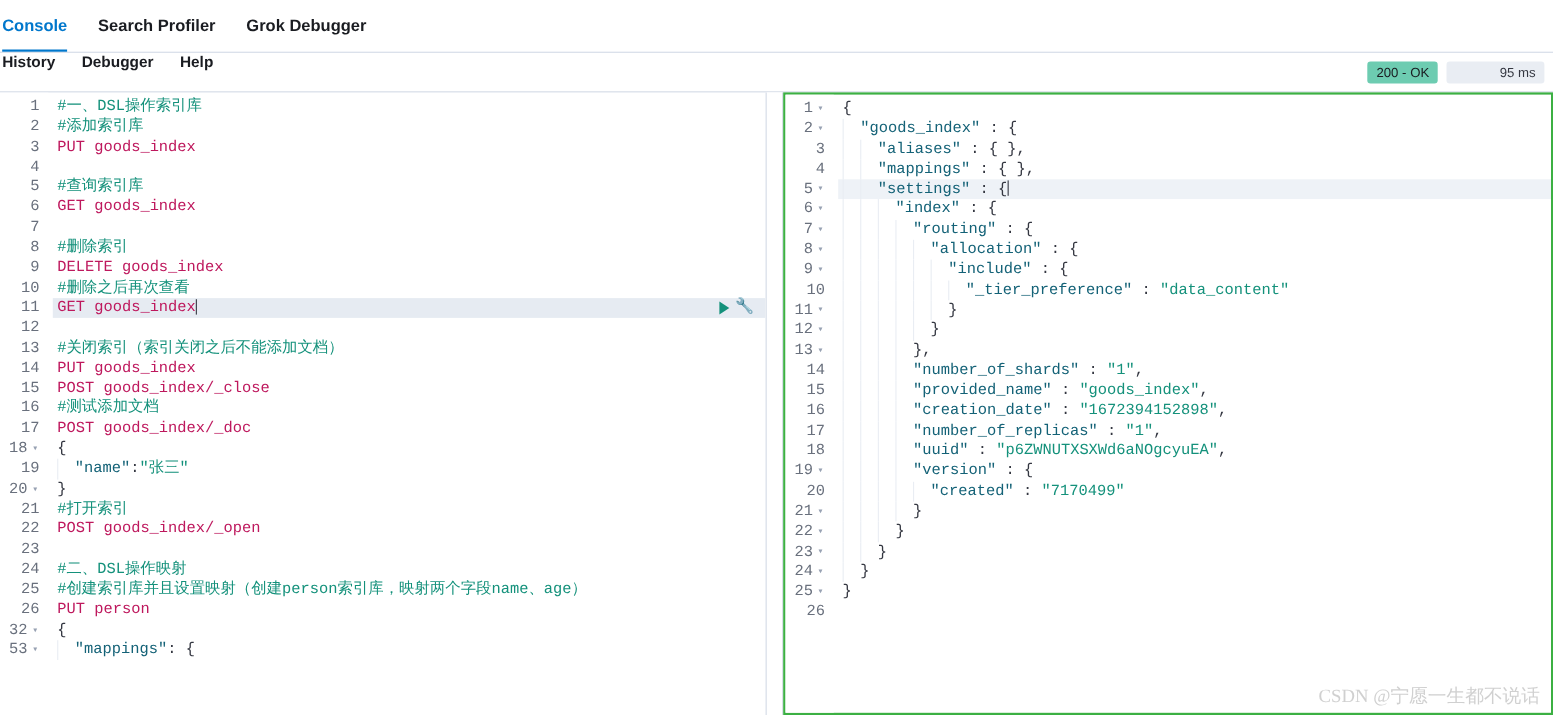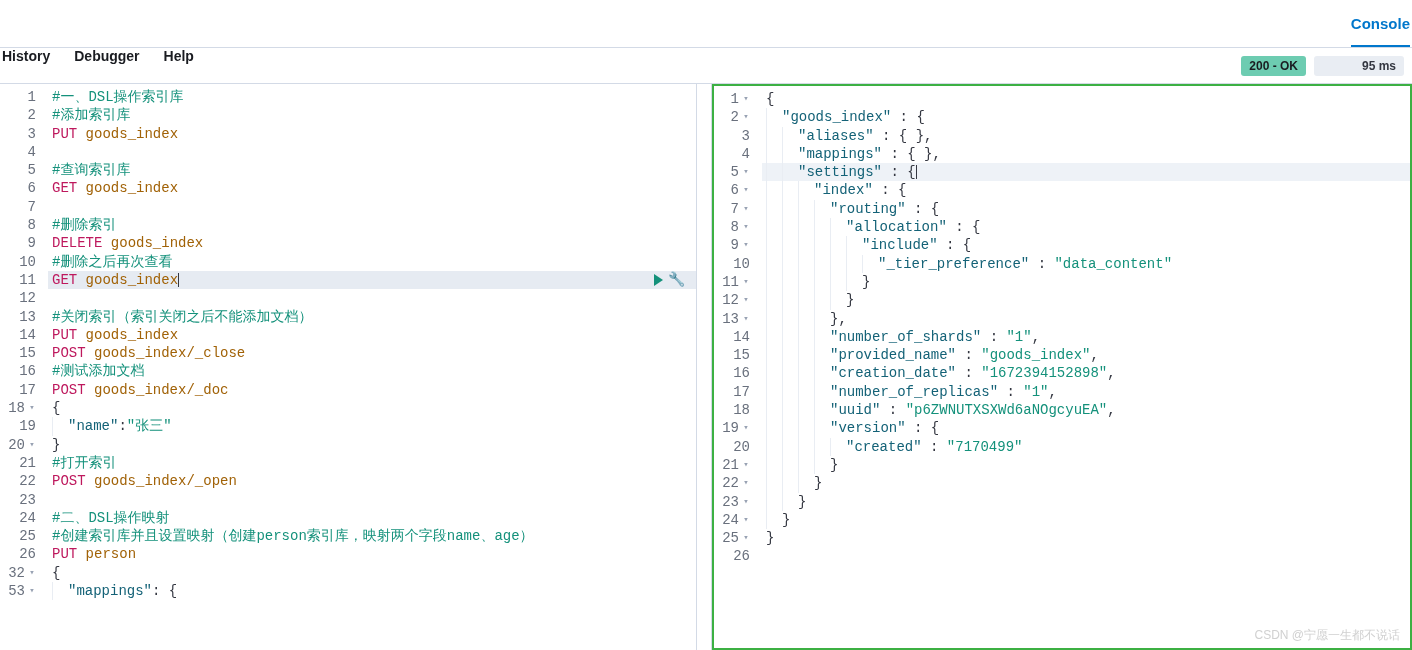--- a/index.html
+++ b/index.html
@@ -12,21 +12,20 @@
     height: 650px;
     overflow: hidden;
   }
   .tab-bar {
     display: flex;
     align-items: center;
     height: 48px;
     padding: 0 2px;
     border-bottom: 1px solid #d3dae6;
     gap: 28px;
-    justify-content: flex-end;
   }
   .tab {
     font-weight: 700;
     font-size: 15px;
     color: #1a1c21;
     padding: 14px 0;
     cursor: pointer;
     position: relative;
   }
   .tab.active {
@@ -65,21 +64,21 @@
   .secondary-bar .menu-item + .menu-item { padding-left: 10px; }
   .status-group {
     margin-left: auto;
     display: flex;
     gap: 8px;
     padding-right: 8px;
     align-items: center;
   }
   .badge {
     font-size: 12px;
-    font-weight: 700;
+    font-weight: 400;
     padding: 3px 8px;
     border-radius: 3px;
   }
   .badge.ok { background: #6dccb1; color: #1a1c21; }
   .badge.time { background: #e9edf3; color: #343741; padding-left: 48px; }
 
   .split {
     display: flex;
     height: calc(650px - 48px - 36px);
   }
@@ -139,21 +138,21 @@
   .hl2 { background: #eef2f7; }
 
   .indent-guides {
     position: relative;
   }
   .ig { display:inline-block; width: 16px; border-left: 1px solid #e9edf3; height: 18.3px; vertical-align: top; }
 
   
   .c-comment { color: #14917b; }
   .c-method  { color: #be185d; }
-  .c-path    { color: #a16207; }
+  .c-path    { color: #be185d; }
   .c-key     { color: #146277; }
   .c-string  { color: #14917b; }
   .c-punct   { color: #343741; }
   .cursor::after {
     content:"";
     display:inline-block;
     width:1px;
     height:14px;
     background:#343741;
     vertical-align:middle;
@@ -179,30 +178,32 @@
     color: #0077cc;
     font-size: 14px;
     cursor: pointer;
   }
 
   .watermark {
     position: fixed;
     right: 12px;
     bottom: 6px;
     color: rgba(200,200,200,0.85);
-    font-size: 12px;
+    font-size: 17px;
     pointer-events: none;
-    font-family: Liberation Sans, sans-serif;
+    font-family: Liberation Serif, serif;
   }
 </style>
 </head>
 <body>
 
 <div class="tab-bar">
   <div class="tab active">Console</div>
+  <div class="tab">Search Profiler</div>
+  <div class="tab">Grok Debugger</div>
 </div>
 
 <div class="secondary-bar">
   <div class="menu-item">History</div>
   <div class="menu-item">Debugger</div>
   <div class="menu-item">Help</div>
   <div class="status-group">
     <span class="badge ok">200 - OK</span>
     <span class="badge time">95 ms</span>
   </div>

